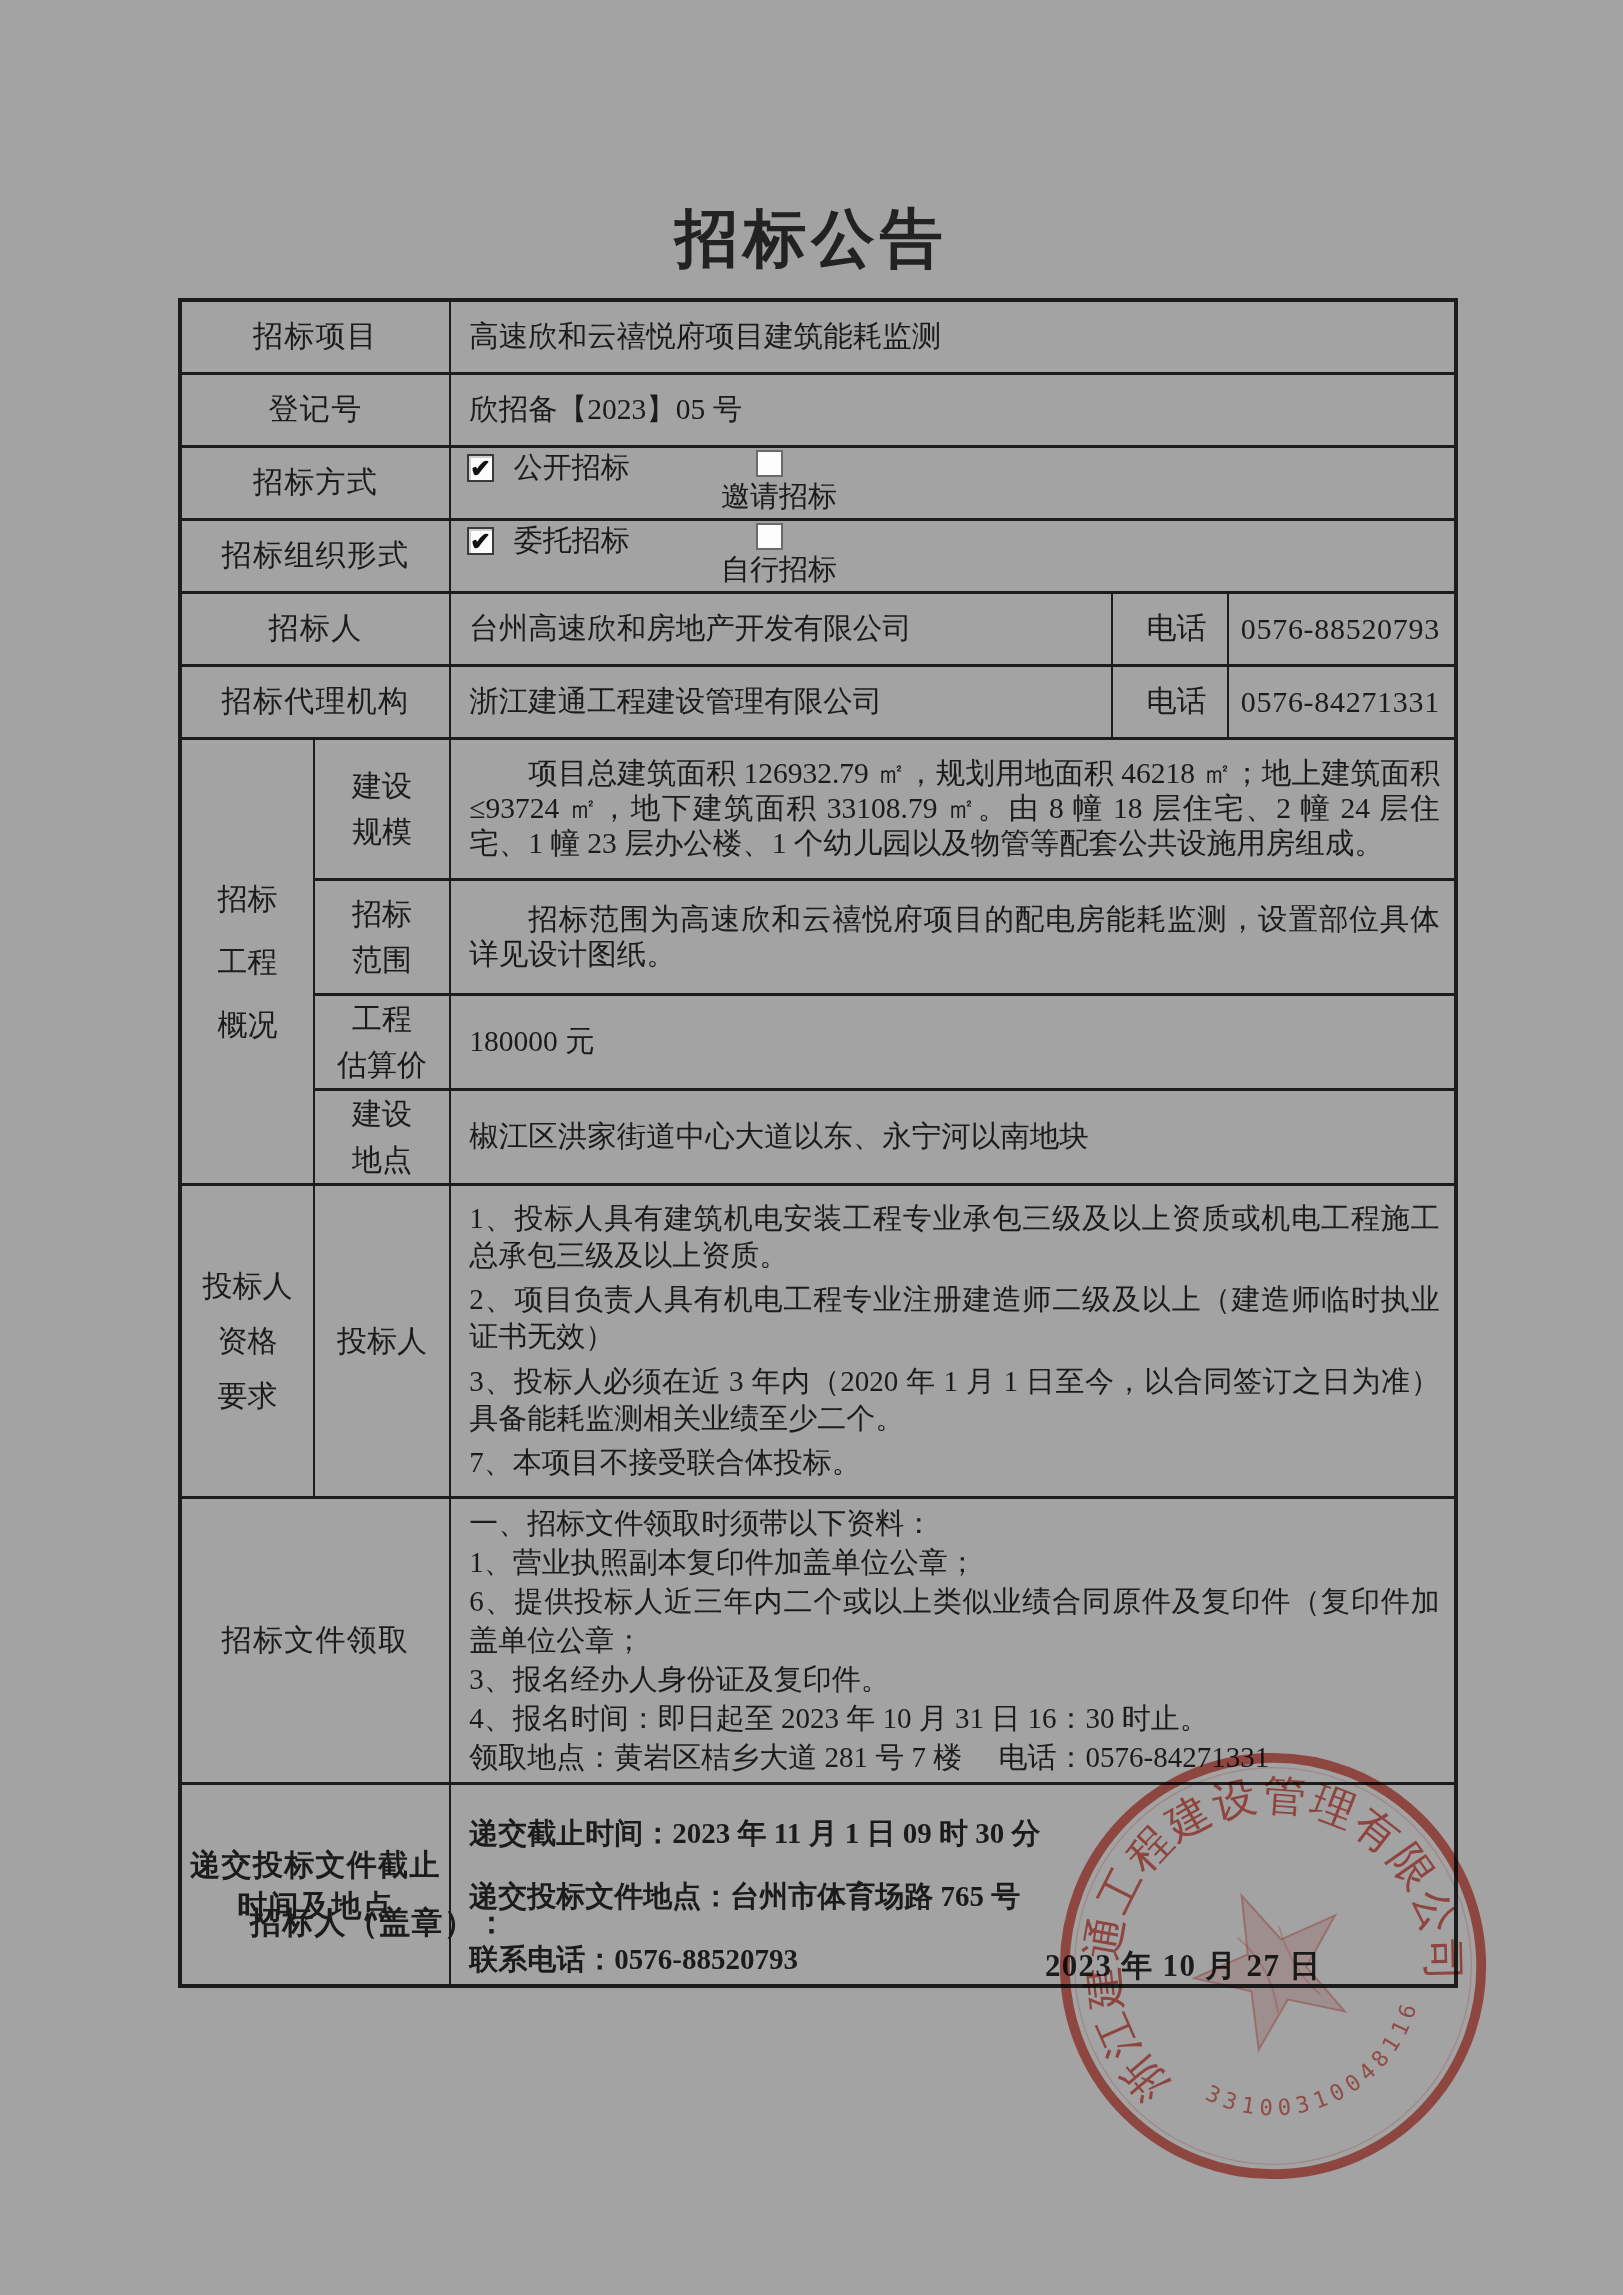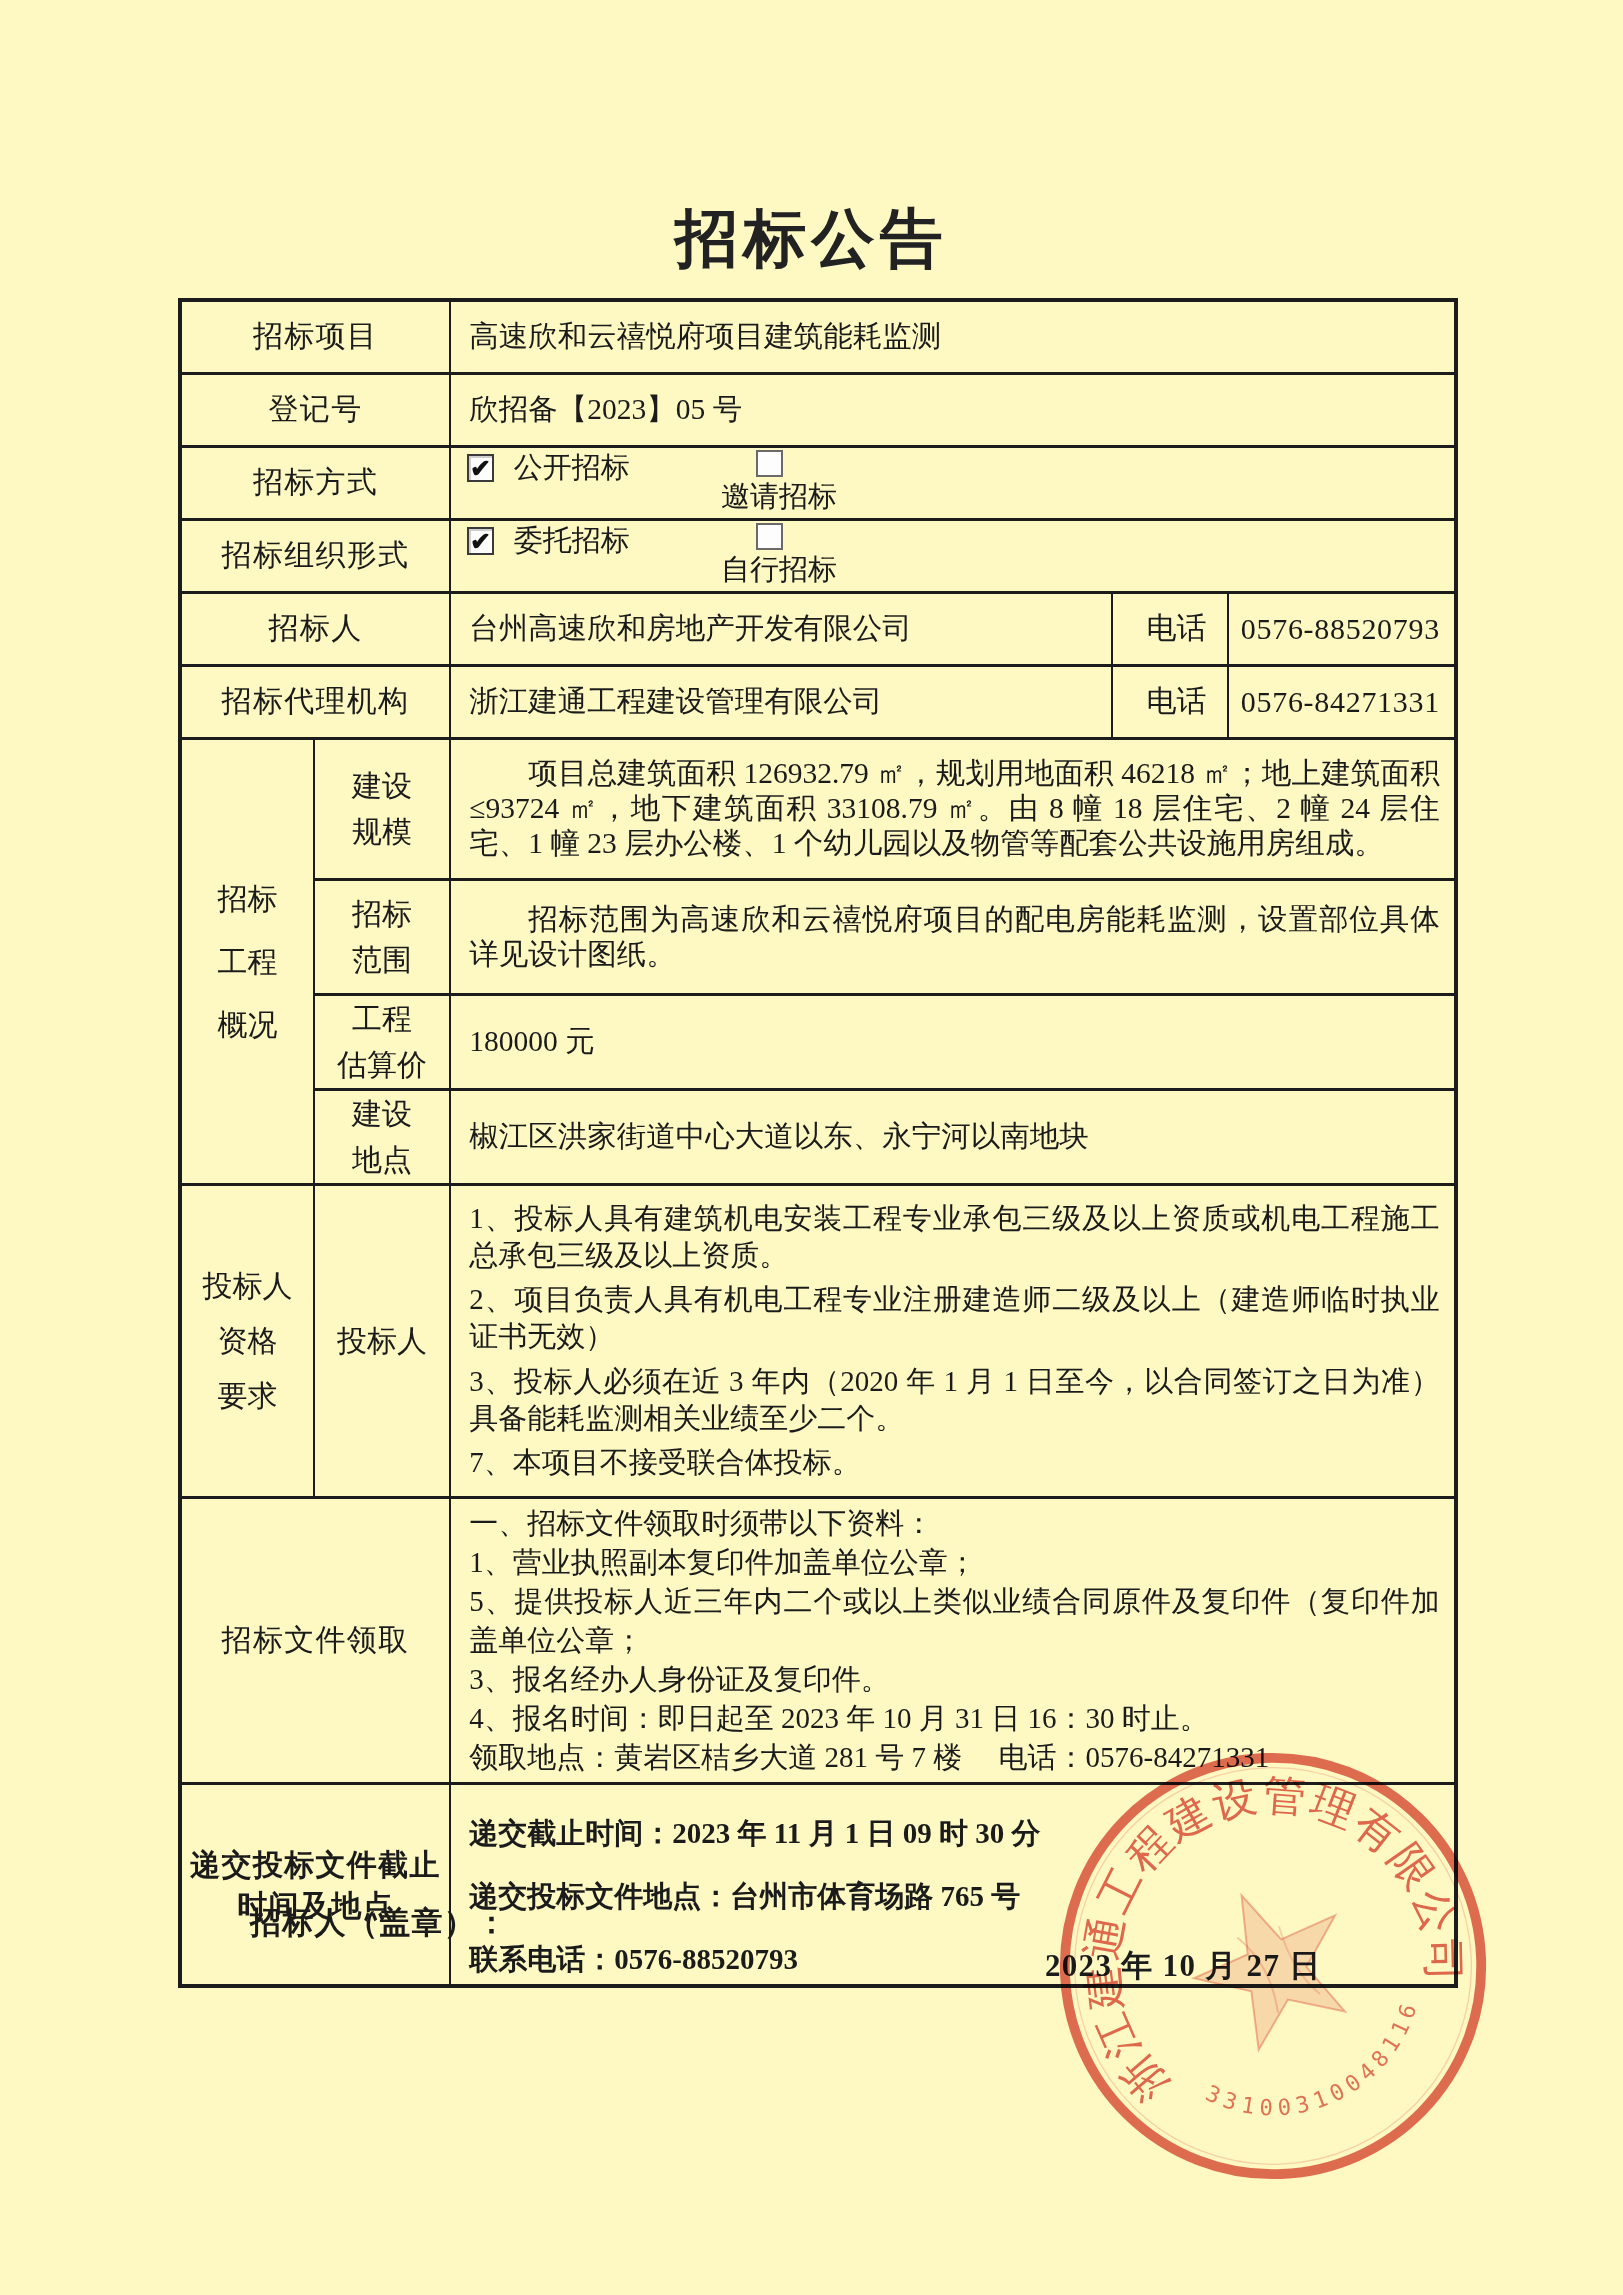--- a/index.html
+++ b/index.html
@@ -1,20 +1,20 @@
 <!DOCTYPE html>
 <html style="font-size:10.5px"><head>
 <meta charset="utf-8">
 <style>
   * { margin:0; padding:0; box-sizing:border-box; }
   body { background:#e8e8e8; }
   .page {
     position:relative;
     width:1623px; height:2295px;
-    background:#fef9c3;
+    background:#a3a3a3;
     overflow:hidden;
     font-family:"Liberation Serif","DejaVu Serif",serif;
     color:#1b1b1b;
   }
   .doc-title {
     position:absolute; top:196px; left:0; width:100%;
     text-align:center;
     font-family:"Liberation Sans","DejaVu Sans",sans-serif;
     font-weight:bold; font-size:63px; letter-spacing:5.2px; color:#222;
   }
@@ -204,21 +204,21 @@
         <div class="qitem">3、投标人必须在近 3 年内（2020 年 1 月 1 日至今，以合同签订之日为准）具备能耗监测相关业绩至少二个。</div>
         <div class="qitem">7、本项目不接受联合体投标。</div>
       </td>
     </tr>
 
     <tr class="h427">
       <td colspan="2" class="lbl">招标文件领取</td>
       <td colspan="3" class="list-cell">
         <div class="cline">一、招标文件领取时须带以下资料：</div>
         <div class="cline">1、营业执照副本复印件加盖单位公章；</div>
-        <div class="cline">5、提供投标人近三年内二个或以上类似业绩合同原件及复印件（复印件加盖单位公章；</div>
+        <div class="cline">6、提供投标人近三年内二个或以上类似业绩合同原件及复印件（复印件加盖单位公章；</div>
         <div class="cline">3、报名经办人身份证及复印件。</div>
         <div class="cline">4、报名时间：即日起至 2023 年 10 月 31 日 16：30 时止。</div>
         <div class="cline">领取地点：黄岩区桔乡大道 281 号 7 楼　 电话：0576-84271331</div>
       </td>
     </tr>
 
     <tr class="h190">
       <td colspan="2" class="lbl sub-cell">
         <div class="sline-lbl">递交投标文件截止</div>
         <div class="sline-lbl">时间及地点</div>

